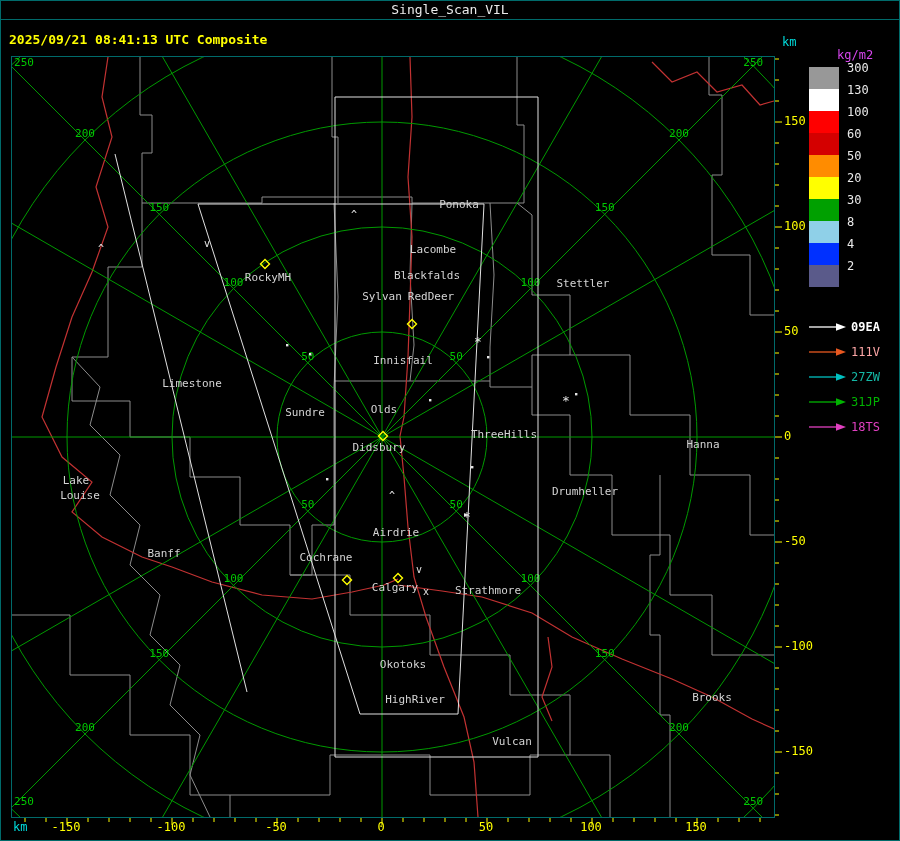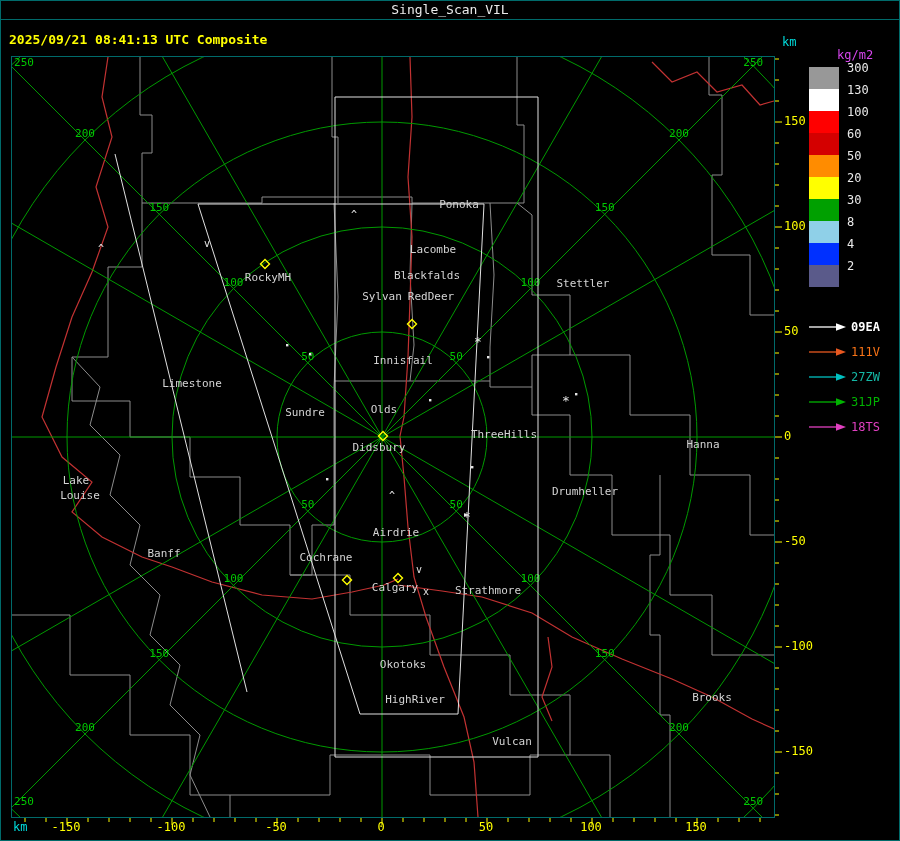--- a/index.html
+++ b/index.html
@@ -278,21 +278,21 @@
   <div id="legend-radars" class="overlay">
       <svg class="radar-arrow" width="42" height="12" style="top: 320px;">
         <line x1="2" y1="6" x2="30" y2="6" stroke="#ffffff" stroke-width="1.3"></line>
         <polygon points="39,6 29,2.2 29,9.8" fill="#ffffff"></polygon>
       </svg>
       <span class="radar-label" style="top: 319px; color: rgb(255, 255, 255); font-weight: bold;">09EA</span>
       <svg class="radar-arrow" width="42" height="12" style="top: 345px;">
         <line x1="2" y1="6" x2="30" y2="6" stroke="#e85820" stroke-width="1.3"></line>
         <polygon points="39,6 29,2.2 29,9.8" fill="#e85820"></polygon>
       </svg>
-      <span class="radar-label" style="top: 344px; color: #f97316; text-align: right;">111V</span>
+      <span class="radar-label" style="top: 344px; color: #fca5a5; text-align: right;">111V</span>
       <svg class="radar-arrow" width="42" height="12" style="top: 370px;">
         <line x1="2" y1="6" x2="30" y2="6" stroke="#00c0c0" stroke-width="1.3"></line>
         <polygon points="39,6 29,2.2 29,9.8" fill="#00c0c0"></polygon>
       </svg>
       <span class="radar-label" style="top: 369px; color: #14b8a6;">27ZW</span>
       <svg class="radar-arrow" width="42" height="12" style="top: 395px;">
         <line x1="2" y1="6" x2="30" y2="6" stroke="#00b400" stroke-width="1.3"></line>
         <polygon points="39,6 29,2.2 29,9.8" fill="#00b400"></polygon>
       </svg>
       <span class="radar-label" style="top: 394px; color: rgb(0, 180, 0);">31JP</span>

